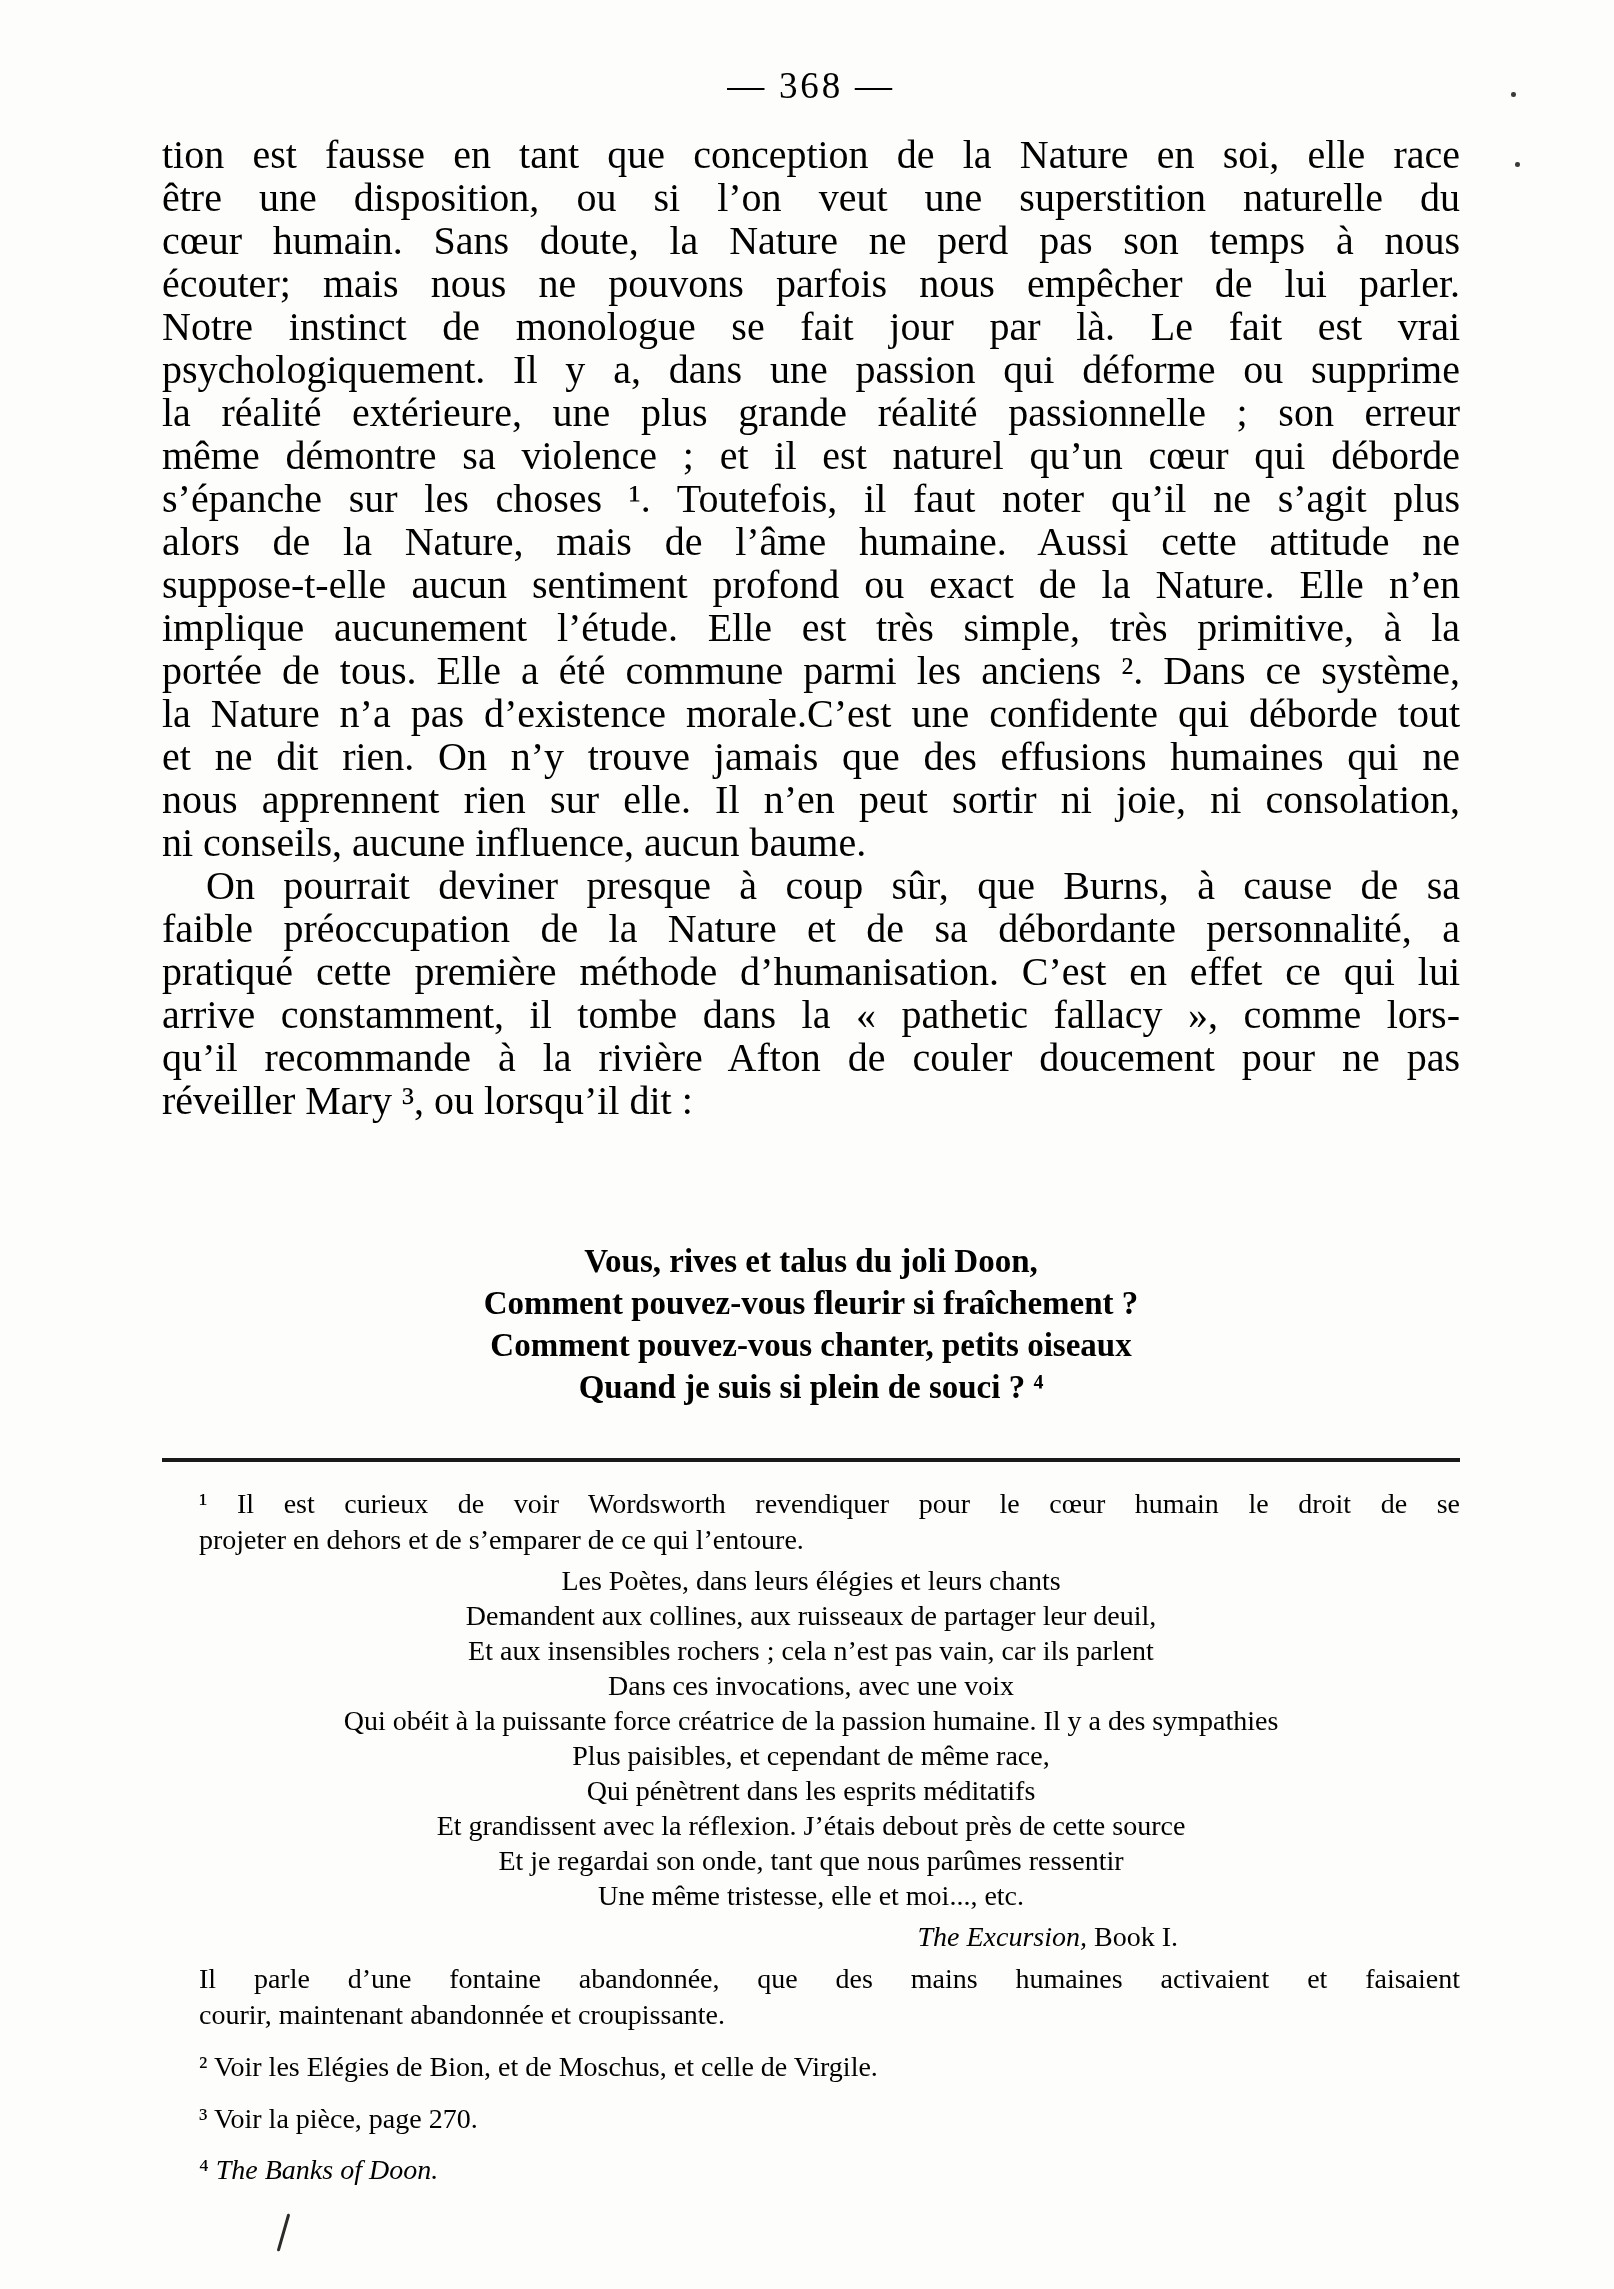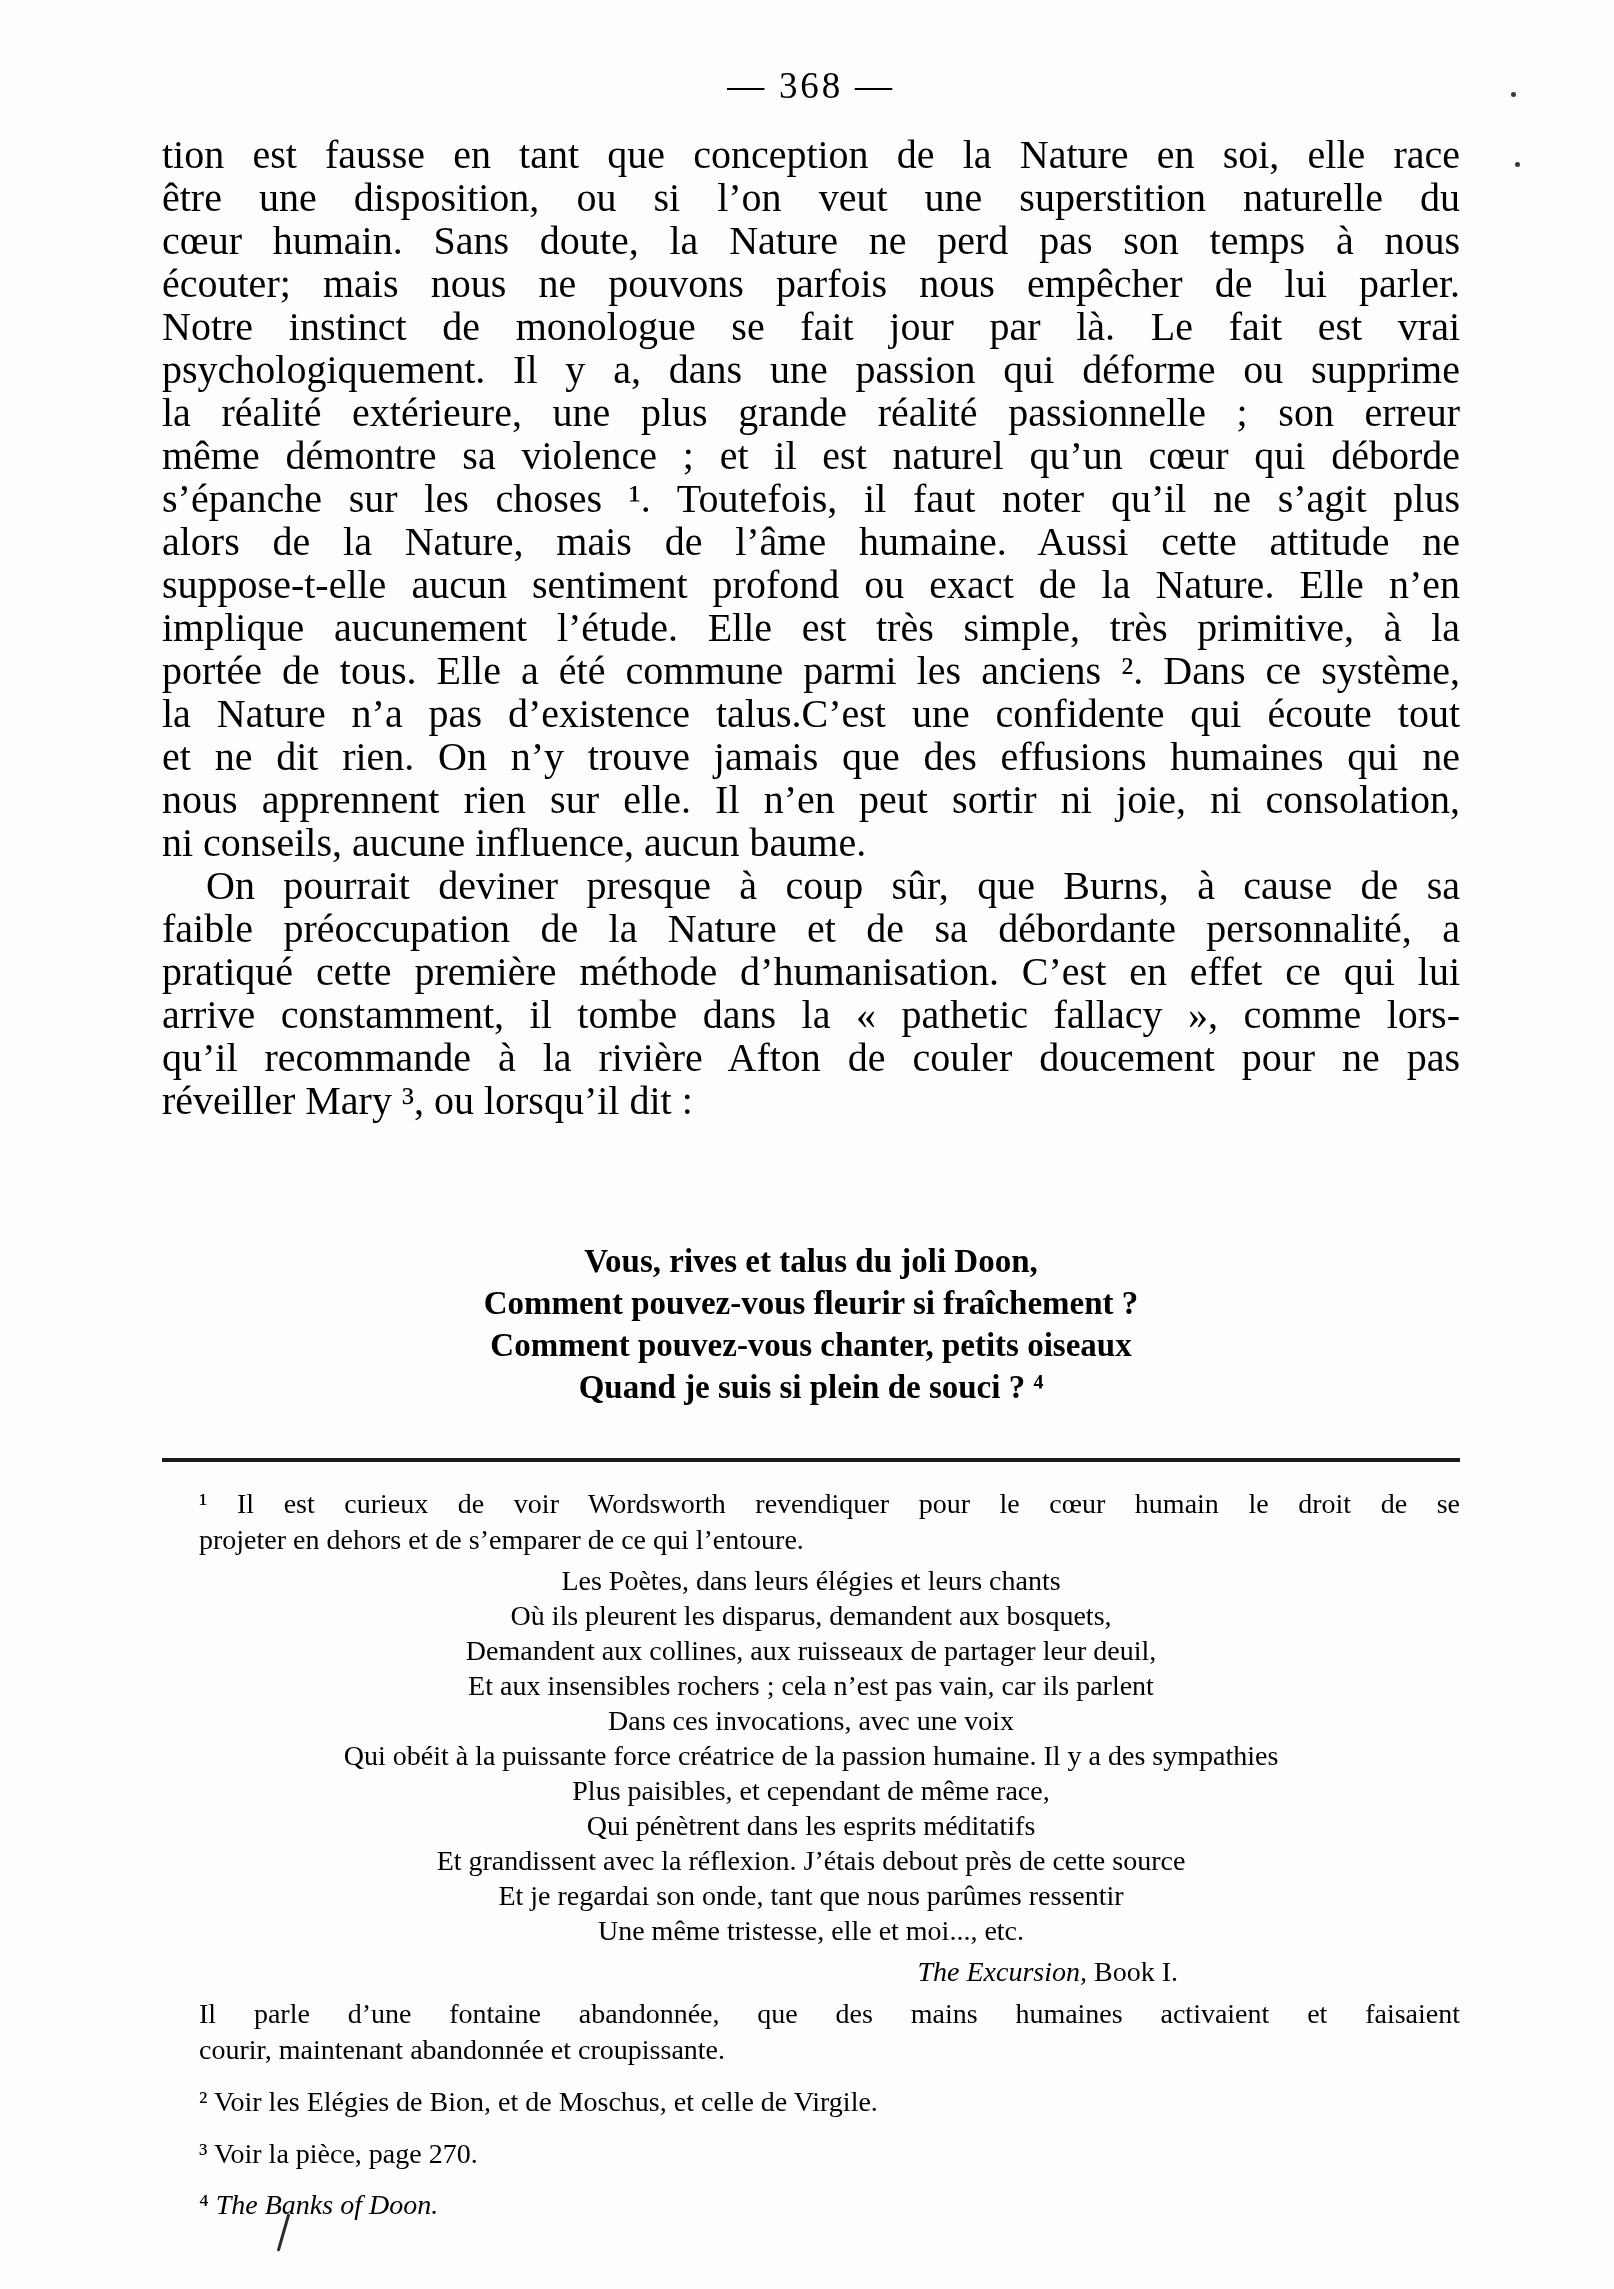--- a/index.html
+++ b/index.html
@@ -89,21 +89,21 @@
         <div class="line">écouter; mais nous ne pouvons parfois nous empêcher de lui parler.</div>
         <div class="line">Notre instinct de monologue se fait jour par là. Le fait est vrai</div>
         <div class="line">psychologiquement. Il y a, dans une passion qui déforme ou supprime</div>
         <div class="line">la réalité extérieure, une plus grande réalité passionnelle ; son erreur</div>
         <div class="line">même démontre sa violence ; et il est naturel qu’un cœur qui déborde</div>
         <div class="line">s’épanche sur les choses ¹. Toutefois, il faut noter qu’il ne s’agit plus</div>
         <div class="line">alors de la Nature, mais de l’âme humaine. Aussi cette attitude ne</div>
         <div class="line">suppose-t-elle aucun sentiment profond ou exact de la Nature. Elle n’en</div>
         <div class="line">implique aucunement l’étude. Elle est très simple, très primitive, à la</div>
         <div class="line">portée de tous. Elle a été commune parmi les anciens ². Dans ce système,</div>
-        <div class="line">la Nature n’a pas d’existence talus.C’est une confidente qui écoute tout</div>
+        <div class="line">la Nature n’a pas d’existence morale.C’est une confidente qui déborde tout</div>
         <div class="line">et ne dit rien. On n’y trouve jamais que des effusions humaines qui ne</div>
         <div class="line">nous apprennent rien sur elle. Il n’en peut sortir ni joie, ni consolation,</div>
         <div class="line last">ni conseils, aucune influence, aucun baume.</div>
       </div>
 
     <div class="body-text justified indent">
         <div class="line">On pourrait deviner presque à coup sûr, que Burns, à cause de sa</div>
         <div class="line">faible préoccupation de la Nature et de sa débordante personnalité, a</div>
         <div class="line">pratiqué cette première méthode d’humanisation. C’est en effet ce qui lui</div>
         <div class="line">arrive constamment, il tombe dans la « pathetic fallacy », comme lors-</div>
@@ -122,21 +122,20 @@
 
     <div class="footnotes">
 
       <div class="justified indent-sm">
           <div class="line">¹ Il est curieux de voir Wordsworth revendiquer pour le cœur humain le droit de se</div>
           <div class="line last">projeter en dehors et de s’emparer de ce qui l’entoure.</div>
         </div>
 
       <div class="fn-verse centered">
           <div class="line">Les Poètes, dans leurs élégies et leurs chants</div>
-          <div class="line">Où ils pleurent les disparus, demandent aux bosquets,</div>
           <div class="line">Demandent aux collines, aux ruisseaux de partager leur deuil,</div>
           <div class="line">Et aux insensibles rochers ; cela n’est pas vain, car ils parlent</div>
           <div class="line">Dans ces invocations, avec une voix</div>
           <div class="line">Qui obéit à la puissante force créatrice de la passion humaine. Il y a des sympathies</div>
           <div class="line">Plus paisibles, et cependant de même race,</div>
           <div class="line">Qui pénètrent dans les esprits méditatifs</div>
           <div class="line">Et grandissent avec la réflexion. J’étais debout près de cette source</div>
           <div class="line">Et je regardai son onde, tant que nous parûmes ressentir</div>
           <div class="line last">Une même tristesse, elle et moi..., etc.</div>
         </div>

